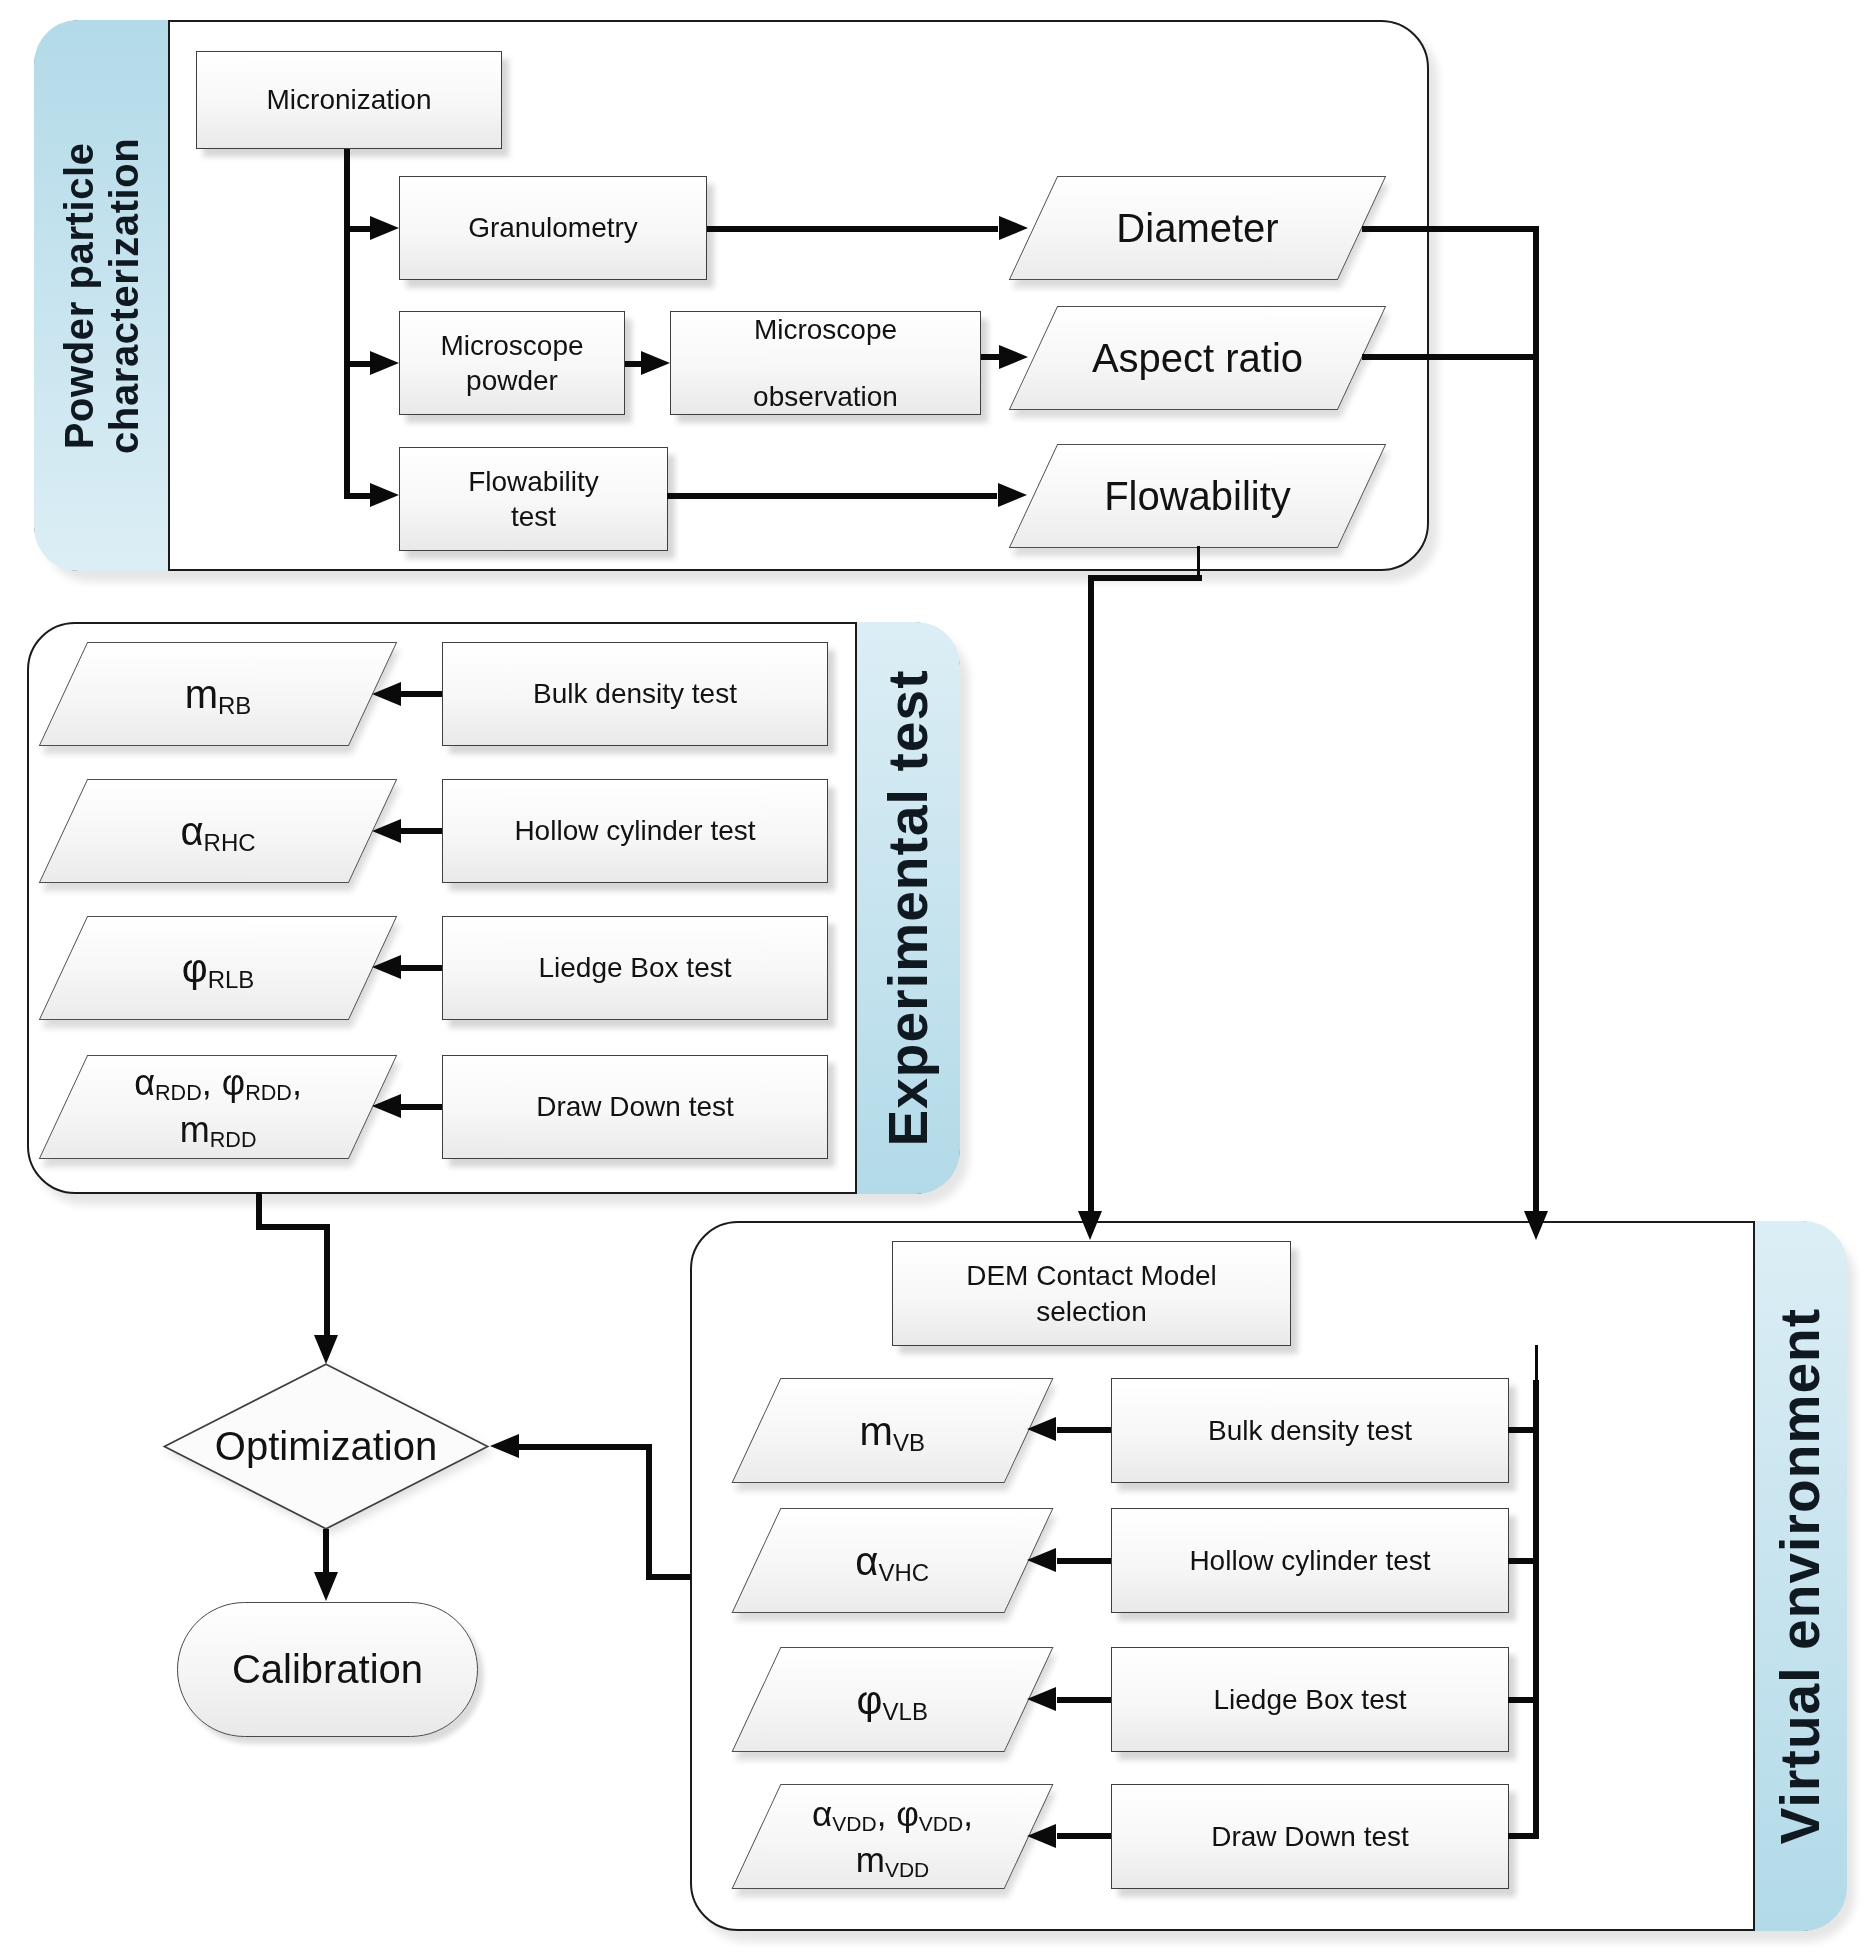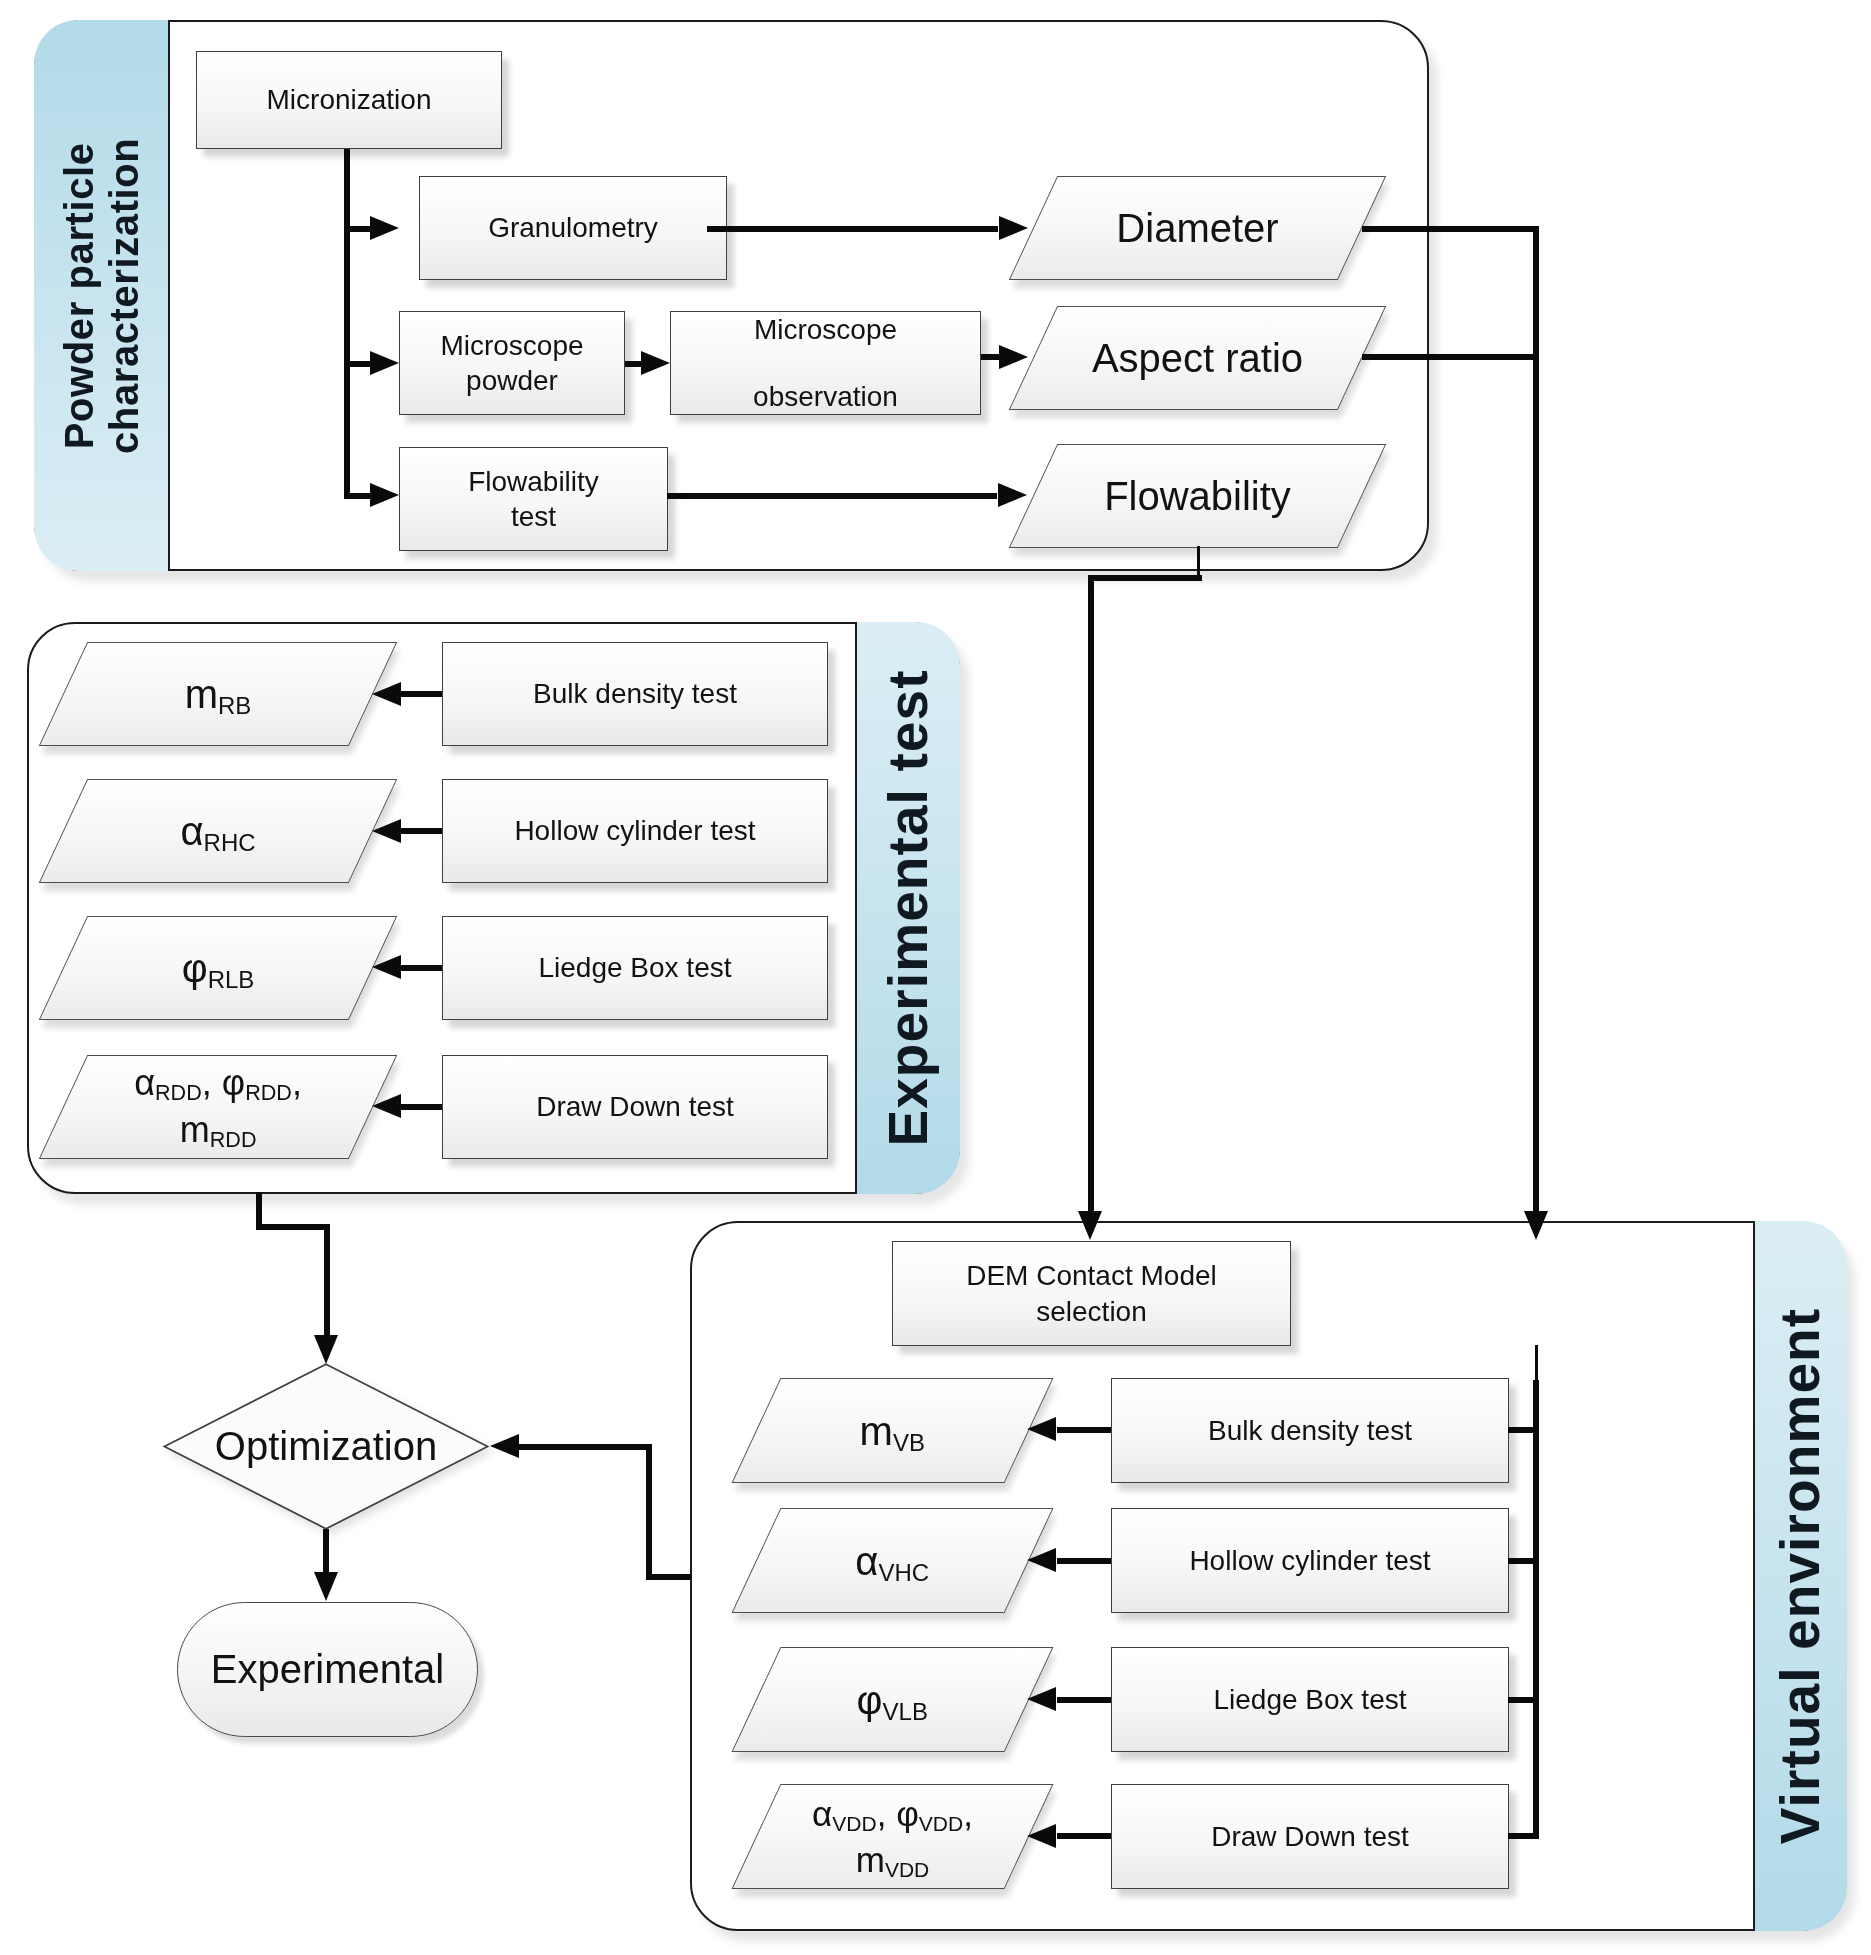--- a/index.html
+++ b/index.html
@@ -65,21 +65,21 @@
   <div class="container" style="left:690px;top:1221px;width:1156px;height:710px;"></div>
   <div class="strip strip-right" style="left:1753px;top:1221px;width:94px;height:710px;"></div>
   <div class="vlabel" style="left:1753px;top:1221px;width:94px;height:710px;">
     <div class="rot" style="font-size:55px;">Virtual environment</div>
   </div>
 
   <div class="pbox" style="left:196px;top:51px;width:306px;height:98px;">
     <span>Micronization</span>
   </div>
 
-  <div class="pbox" style="left:419px;top:176px;width:308px;height:104px;">
+  <div class="pbox" style="left:399px;top:176px;width:308px;height:104px;">
     <span>Granulometry</span>
   </div>
 
   <div class="para" style="left:1033px;top:176px;width:329px;height:104px;">
     <div class="unskew"><span>Diameter</span></div>
   </div>
 
   <div class="pbox" style="left:399px;top:311px;width:226px;height:104px;">
     <span>Microscope</span>
     <span>powder</span>
@@ -173,21 +173,21 @@
   </div>
 
   <svg class="diamond-svg" style="left:162px;top:1362px;" width="328" height="169" viewBox="0 0 578 298">
     <polygon points="289,4 574,149 289,294 4,149" fill="#fbfbfb" stroke="#3f3f3f" stroke-width="3"></polygon>
   </svg>
   <div class="diamond-label" style="left:162px;top:1362px;width:328px;height:169px;">
     <span>Optimization</span>
   </div>
 
   <div class="stadium" style="left:177px;top:1602px;width:301px;height:135px;">
-    <span>Experimental</span>
+    <span>Calibration</span>
   </div>
 
   <div class="vline" style="left:344px;top:149px;width:5.7px;height:349px;"></div>
   <div class="hline" style="left:344px;top:226px;width:27px;height:5.7px;"></div>
   <div class="ah ah-right" style="left:370px;top:216px;"></div>
   <div class="hline" style="left:344px;top:361px;width:27px;height:5.7px;"></div>
   <div class="ah ah-right" style="left:370px;top:351px;"></div>
   <div class="hline" style="left:344px;top:493px;width:27px;height:5.7px;"></div>
   <div class="ah ah-right" style="left:370px;top:483px;"></div>
 

